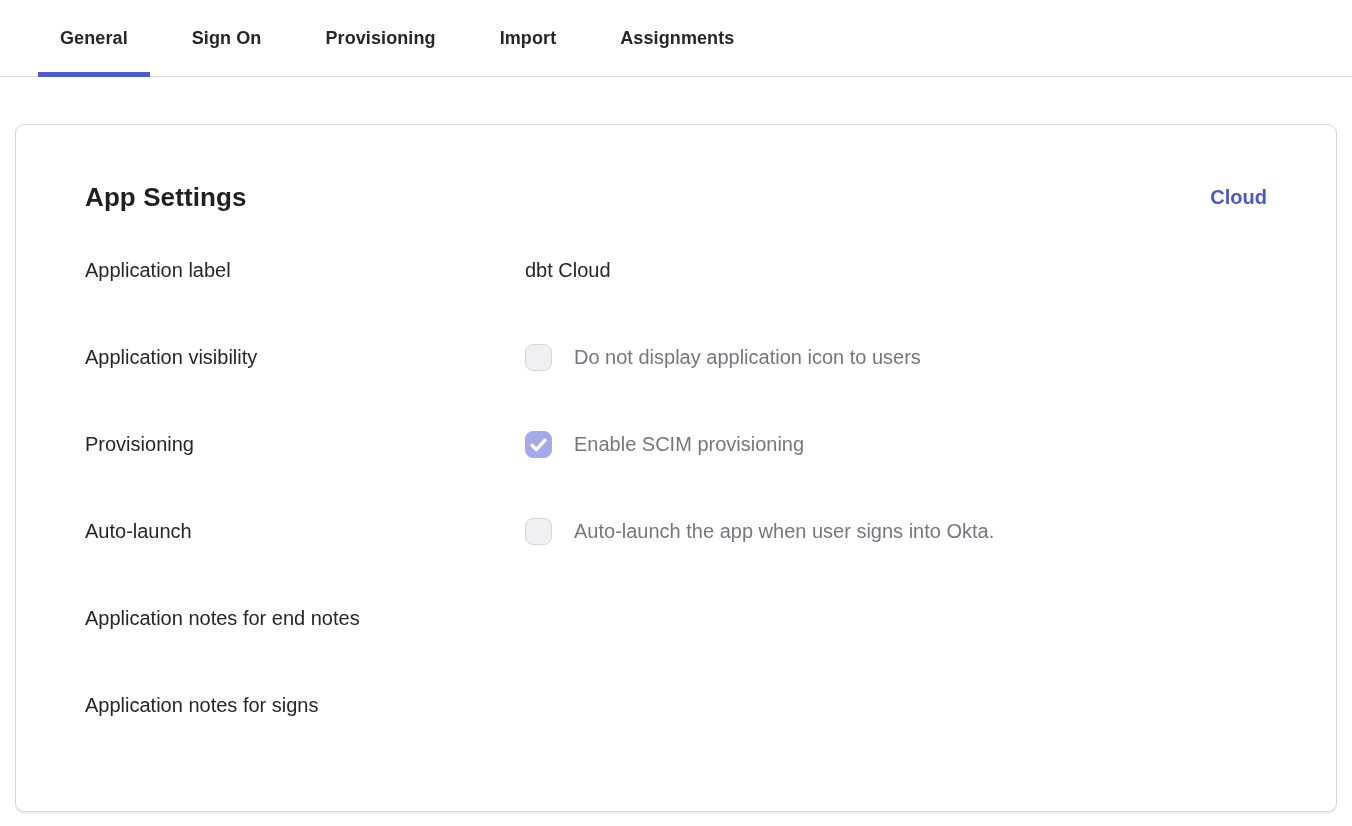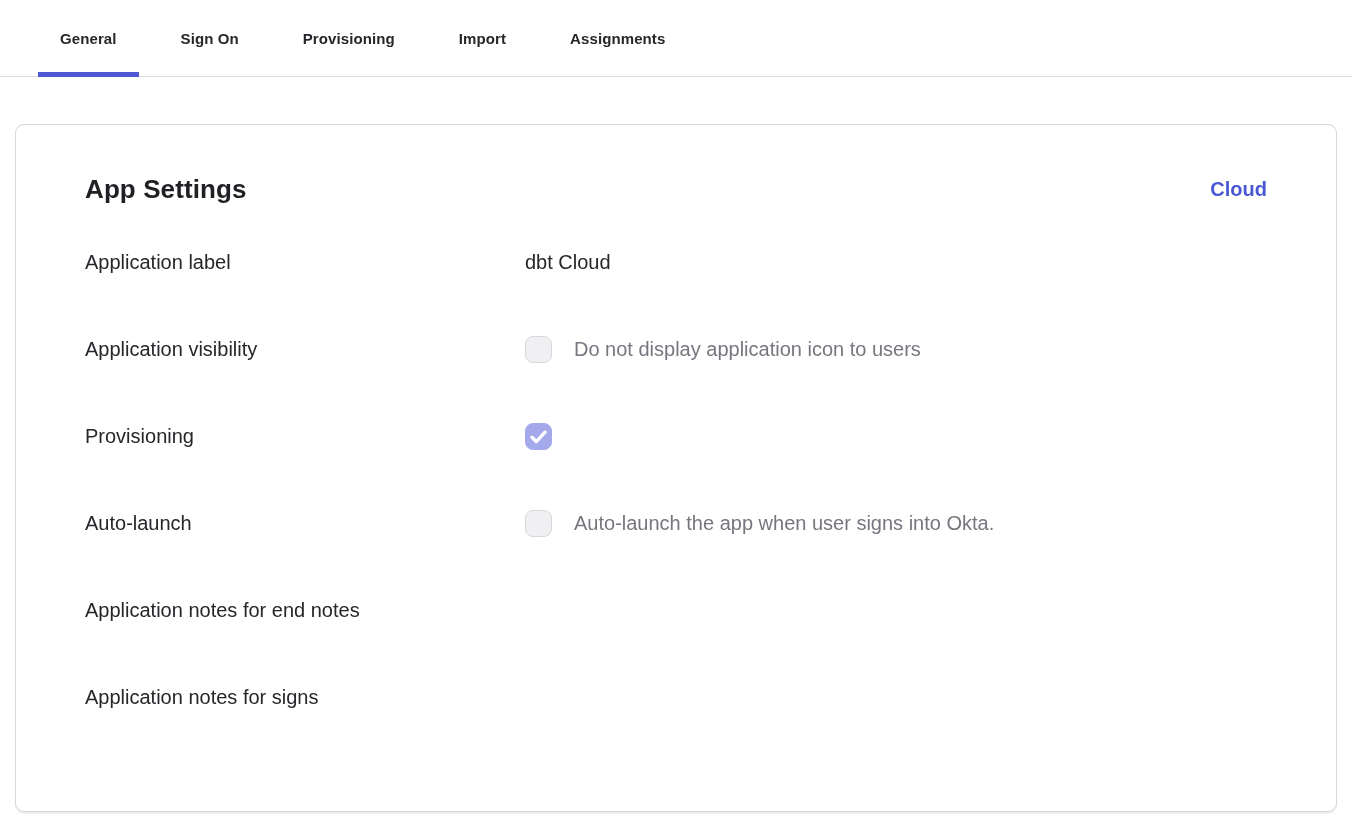--- a/index.html
+++ b/index.html
@@ -18,21 +18,21 @@
     height: 77px;
     padding-left: 38px;
     border-bottom: 1px solid #dcdcde;
   }
   .tab {
     position: relative;
     display: flex;
     align-items: center;
     padding: 0 22px;
     margin-right: 20px;
-    font-size: 15px;
+    font-size: 18px;
     font-weight: 700;
     color: #26262b;
     letter-spacing: 0.1px;
     cursor: pointer;
     white-space: nowrap;
   }
   .tab.active::after {
     content: "";
     position: absolute;
     left: 0; right: 0; bottom: -1px;
@@ -42,21 +42,21 @@
 
   
   .card {
     margin: 47px 14px 0 15px;
     width: 1322px;
     height: 688px;
     border: 1px solid #d6d6da;
     border-radius: 9px;
     background: #fff;
     box-shadow: 0 2px 1px rgba(29, 29, 33, 0.07);
-    padding: 4px 69px;
+    padding: 12px 69px;
   }
   .card-header {
     padding-top: 45px;
     display: flex;
     justify-content: space-between;
     align-items: center;
   }
   .card-title {
     font-size: 26px;
     font-weight: 600;
@@ -151,20 +151,21 @@
     </div>
 
     <div class="row">
       <div class="row-label">Provisioning</div>
       <div class="row-value checkbox-wrap">
         <span class="checkbox checked">
           <svg width="17" height="14" viewBox="0 0 17 14">
             <path d="M2 7.3 L6.3 11.6 L15 2.2" stroke="#ffffff" stroke-width="3.4" fill="none" stroke-linecap="round" stroke-linejoin="round"></path>
           </svg>
         </span>
+        <span class="cb-label">Enable SCIM provisioning</span>
       </div>
     </div>
 
     <div class="row">
       <div class="row-label">Auto-launch</div>
       <div class="row-value checkbox-wrap">
         <span class="checkbox unchecked"></span>
         <span class="cb-label">Auto-launch the app when user signs into Okta.</span>
       </div>
     </div>

